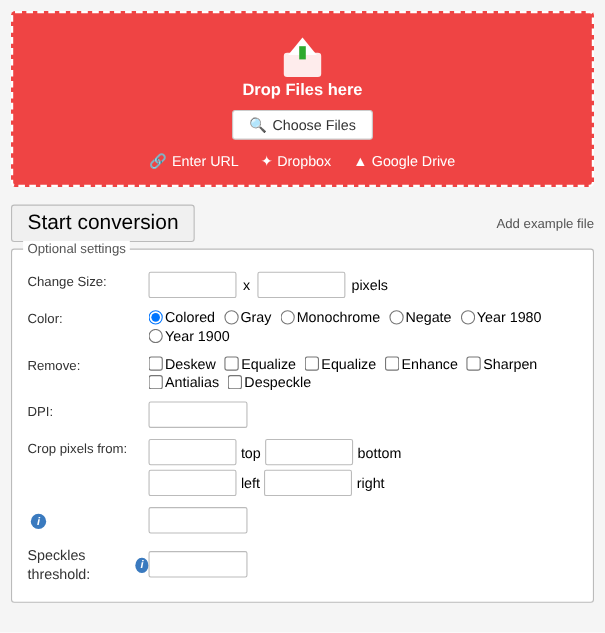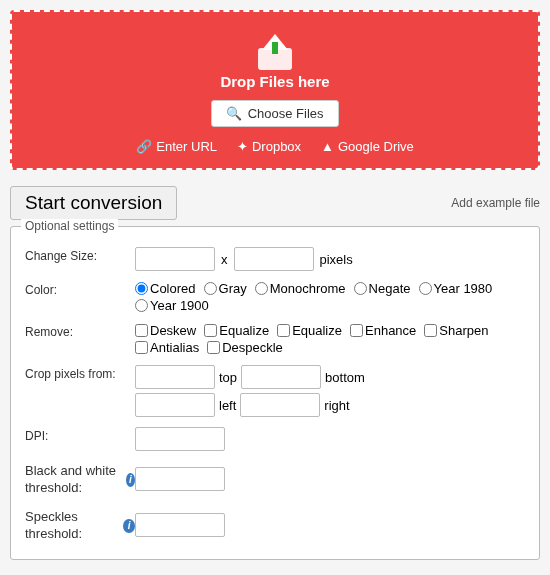--- a/index.html
+++ b/index.html
@@ -310,49 +310,48 @@
           </label>
         <label>
             <input type="checkbox" style=""> 
             <span>Despeckle</span>
           </label>
       </div>
     </div>
   </div>
 
   <div class="setting-row">
+    <div class="setting-label">DPI:</div>
+    <div class="setting-content">
+      <input type="text" class="dpi-input" style="">
+    </div>
+  </div>
+
+  <div class="setting-row">
     <div class="setting-label">Crop pixels from:</div>
     <div class="setting-content">
       <div class="crop-rows">
         <div class="crop-row">
           <input type="text" class="crop-input" style="">
           <span>top</span>
           <input type="text" class="crop-input" style="">
           <span>bottom</span>
         </div>
         <div class="crop-row">
           <input type="text" class="crop-input" style="">
           <span>left</span>
           <input type="text" class="crop-input" style="">
           <span>right</span>
         </div>
       </div>
     </div>
   </div>
 
-  <div class="setting-row">
-    <div class="setting-label">DPI:</div>
-    <div class="setting-content">
-      <input type="text" class="dpi-input" style="">
-    </div>
-  </div>
-
   <div class="threshold-row">
     <div class="setting-label threshold-label">
-      <span>Black and white threshold:</span>
       <span class="info-icon">i</span>
     </div>
     <input type="text" class="threshold-input" style="margin-left: 0px;">
   </div>
 
   <div class="threshold-row">
     <div class="setting-label threshold-label">
       <span>Speckles threshold:</span>
       <span class="info-icon">i</span>
     </div>

